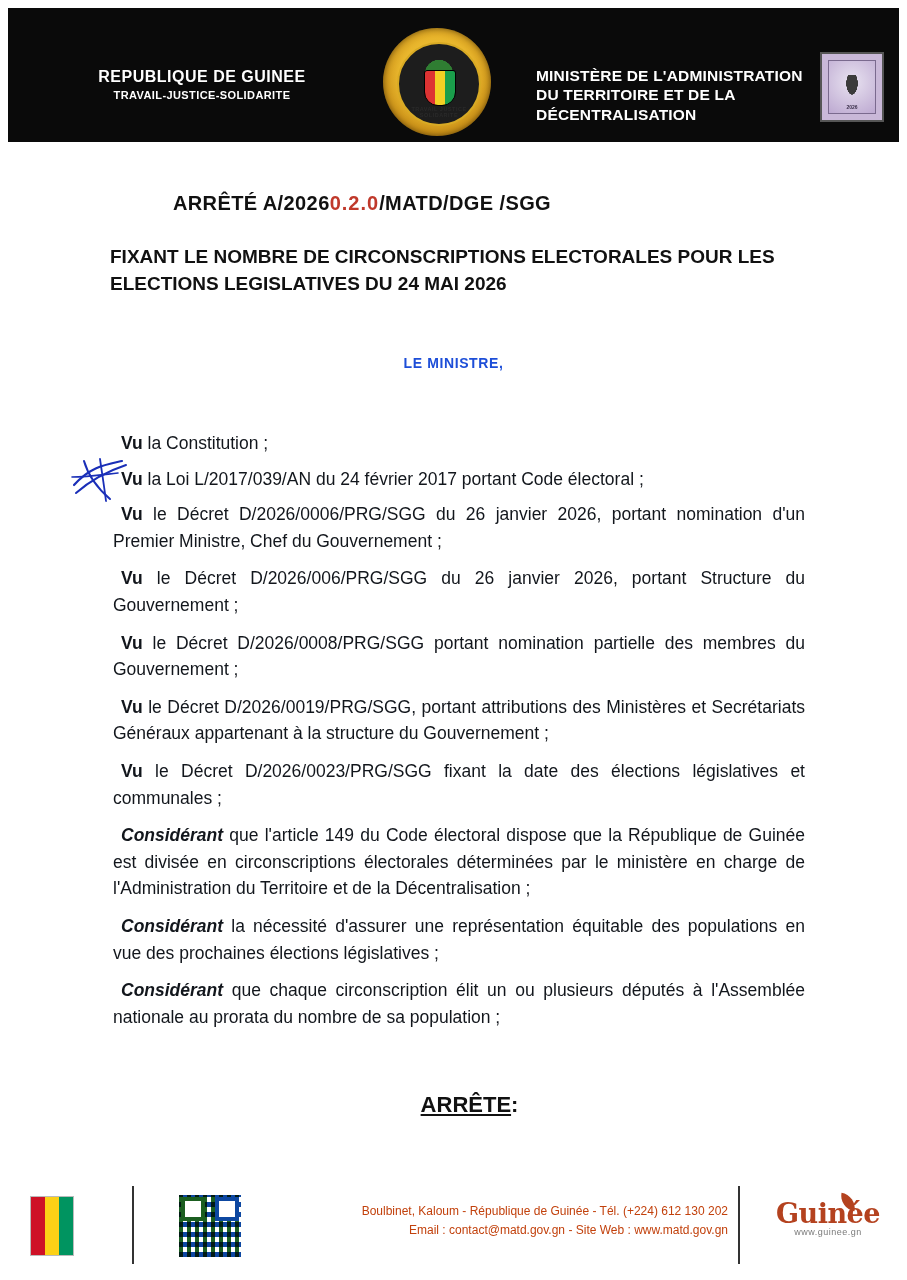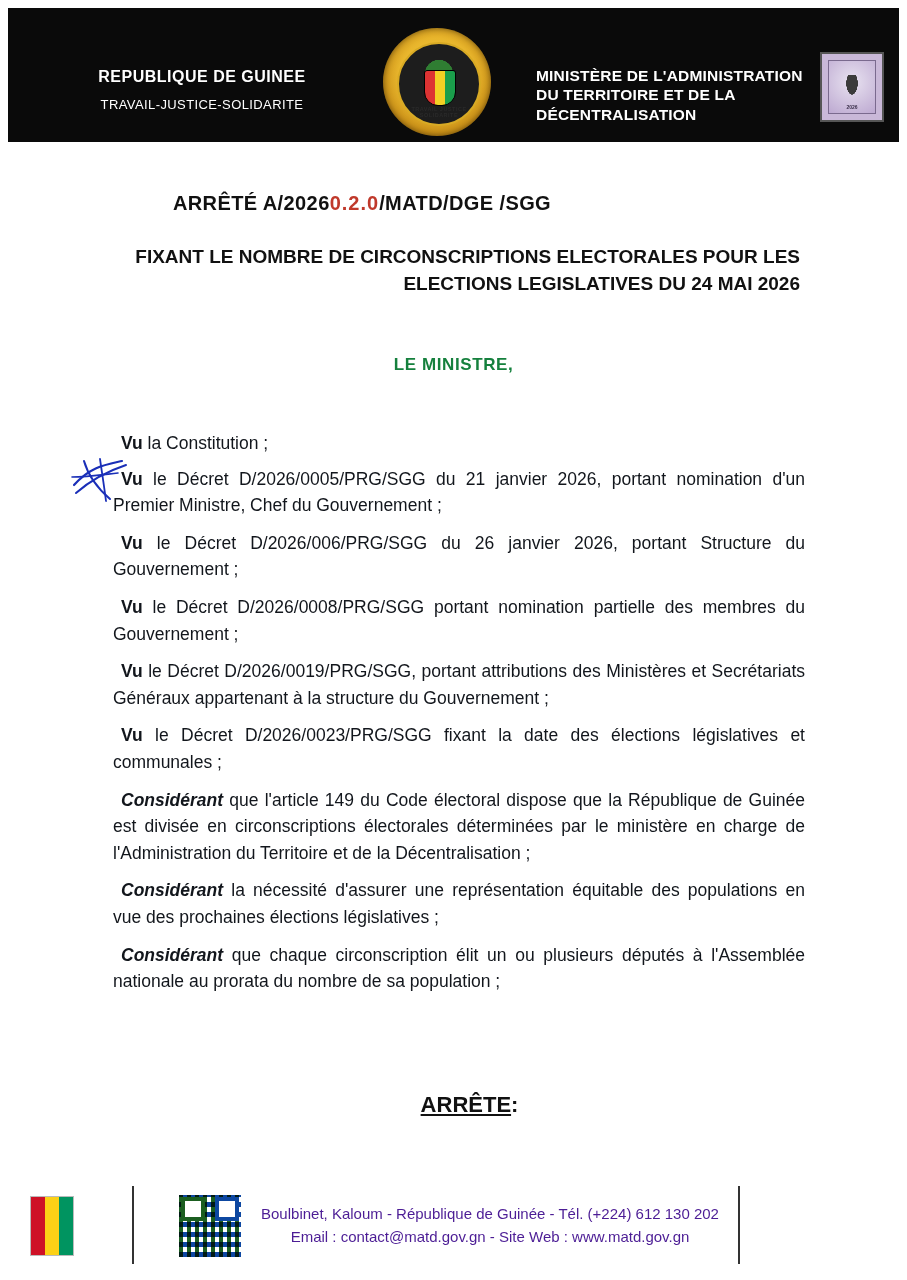--- a/index.html
+++ b/index.html
@@ -33,24 +33,24 @@
     width: 300px;
     text-align: center;
   }
   .hdr-left .l1 {
     font-size: 16px;
     font-weight: bold;
     letter-spacing: 0.5px;
     white-space: nowrap;
   }
   .hdr-left .l2 {
-    font-size: 13px;
-    font-weight: normal;
+    font-size: 11px;
+    font-weight: bold;
     letter-spacing: 0.4px;
-    margin-top: 11px;
+    margin-top: 3px;
     white-space: nowrap;
   }
   .hdr-right {
     position: absolute;
     left: 528px;
     top: 58px;
     width: 280px;
     font-size: 15.5px;
     font-weight: bold;
     line-height: 1.25;
@@ -161,36 +161,36 @@
   .doc-ref .stamp-num {
     color: #c0392b;
     font-weight: bold;
     letter-spacing: 1px;
   }
   .doc-title {
     position: absolute;
     left: 110px;
     top: 244px;
     width: 690px;
-    text-align: right;
+    text-align: left;
     font-size: 19px;
     font-weight: bold;
     line-height: 1.42;
     color: #111;
   }
   .minister-line {
     position: absolute;
     left: 0;
     top: 355px;
     width: 907px;
     text-align: center;
-    font-size: 17px;
+    font-size: 14px;
     font-weight: bold;
     letter-spacing: 0.6px;
-    color: #15803d;
+    color: #1d4ed8;
   }
 
   
   .body-block {
     position: absolute;
     left: 105px;
     top: 430px;
     width: 700px;
     color: #12161c;
     font-size: 17.5px;
@@ -279,23 +279,23 @@
     border: 4px solid #1b5e20;
     background: #fff;
   }
   .qr::before { left: 2px; top: 2px; }
   .qr::after { right: 2px; top: 2px; border-color: #0d47a1; }
   .foot-text {
     position: absolute;
     left: 244px;
     top: 24px;
     width: 476px;
-    text-align: center;
-    font-size: 15px;
-    color: #4c1d95;
+    text-align: right;
+    font-size: 12px;
+    color: #c2410c;
     line-height: 1.55;
   }
   .brand {
     position: absolute;
     left: 760px;
     top: 20px;
     width: 120px;
     text-align: center;
   }
   .brand .name {
@@ -368,23 +368,26 @@
     <path d="M30 4 C32 18, 34 30, 36 46" stroke="#1a2fb8" stroke-width="1.8" fill="none" stroke-linecap="round"></path>
     <path d="M2 22 C16 22, 30 20, 48 18" stroke="#1a2fb8" stroke-width="1.6" fill="none" stroke-linecap="round"></path>
   </svg>
 
   <div class="body-block">
 
     <p class="para tight">
       <span class="kw">Vu</span><span> la Constitution ;</span>
     </p>
 
+    <p class="para tight">
+      <span class="kw">Vu</span><span> la Loi L/2017/039/AN du 24 février 2017 portant Code électoral ;</span>
+    </p>
 
     <p class="para">
-      <span class="kw">Vu</span><span> le Décret D/2026/0005/PRG/SGG du 21 janvier 2026, portant nomination d'un Premier Ministre, Chef du Gouvernement ;</span>
+      <span class="kw">Vu</span><span> le Décret D/2026/0006/PRG/SGG du 26 janvier 2026, portant nomination d'un Premier Ministre, Chef du Gouvernement ;</span>
     </p>
 
     <p class="para">
       <span class="kw">Vu</span><span> le Décret D/2026/006/PRG/SGG du 26 janvier 2026, portant Structure du Gouvernement ;</span>
     </p>
 
     <p class="para">
       <span class="kw">Vu</span><span> le Décret D/2026/0008/PRG/SGG portant nomination partielle des membres du Gouvernement ;</span>
     </p>
 
@@ -416,15 +419,20 @@
 
   <div class="footer">
     <div class="flag"></div>
     <div class="vrule v1"></div>
     <div class="qr"></div>
     <div class="foot-text">
       <div>Boulbinet, Kaloum - République de Guinée - Tél. (+224) 612 130 202</div>
       <div>Email : contact@matd.gov.gn - Site Web : www.matd.gov.gn</div>
     </div>
     <div class="vrule v2"></div>
+    <div class="brand">
+      <div class="leaf"></div>
+      <div class="name">Guinée</div>
+      <div class="url">www.guinee.gn</div>
+    </div>
   </div>
 
 </div>
 
 </body></html>

